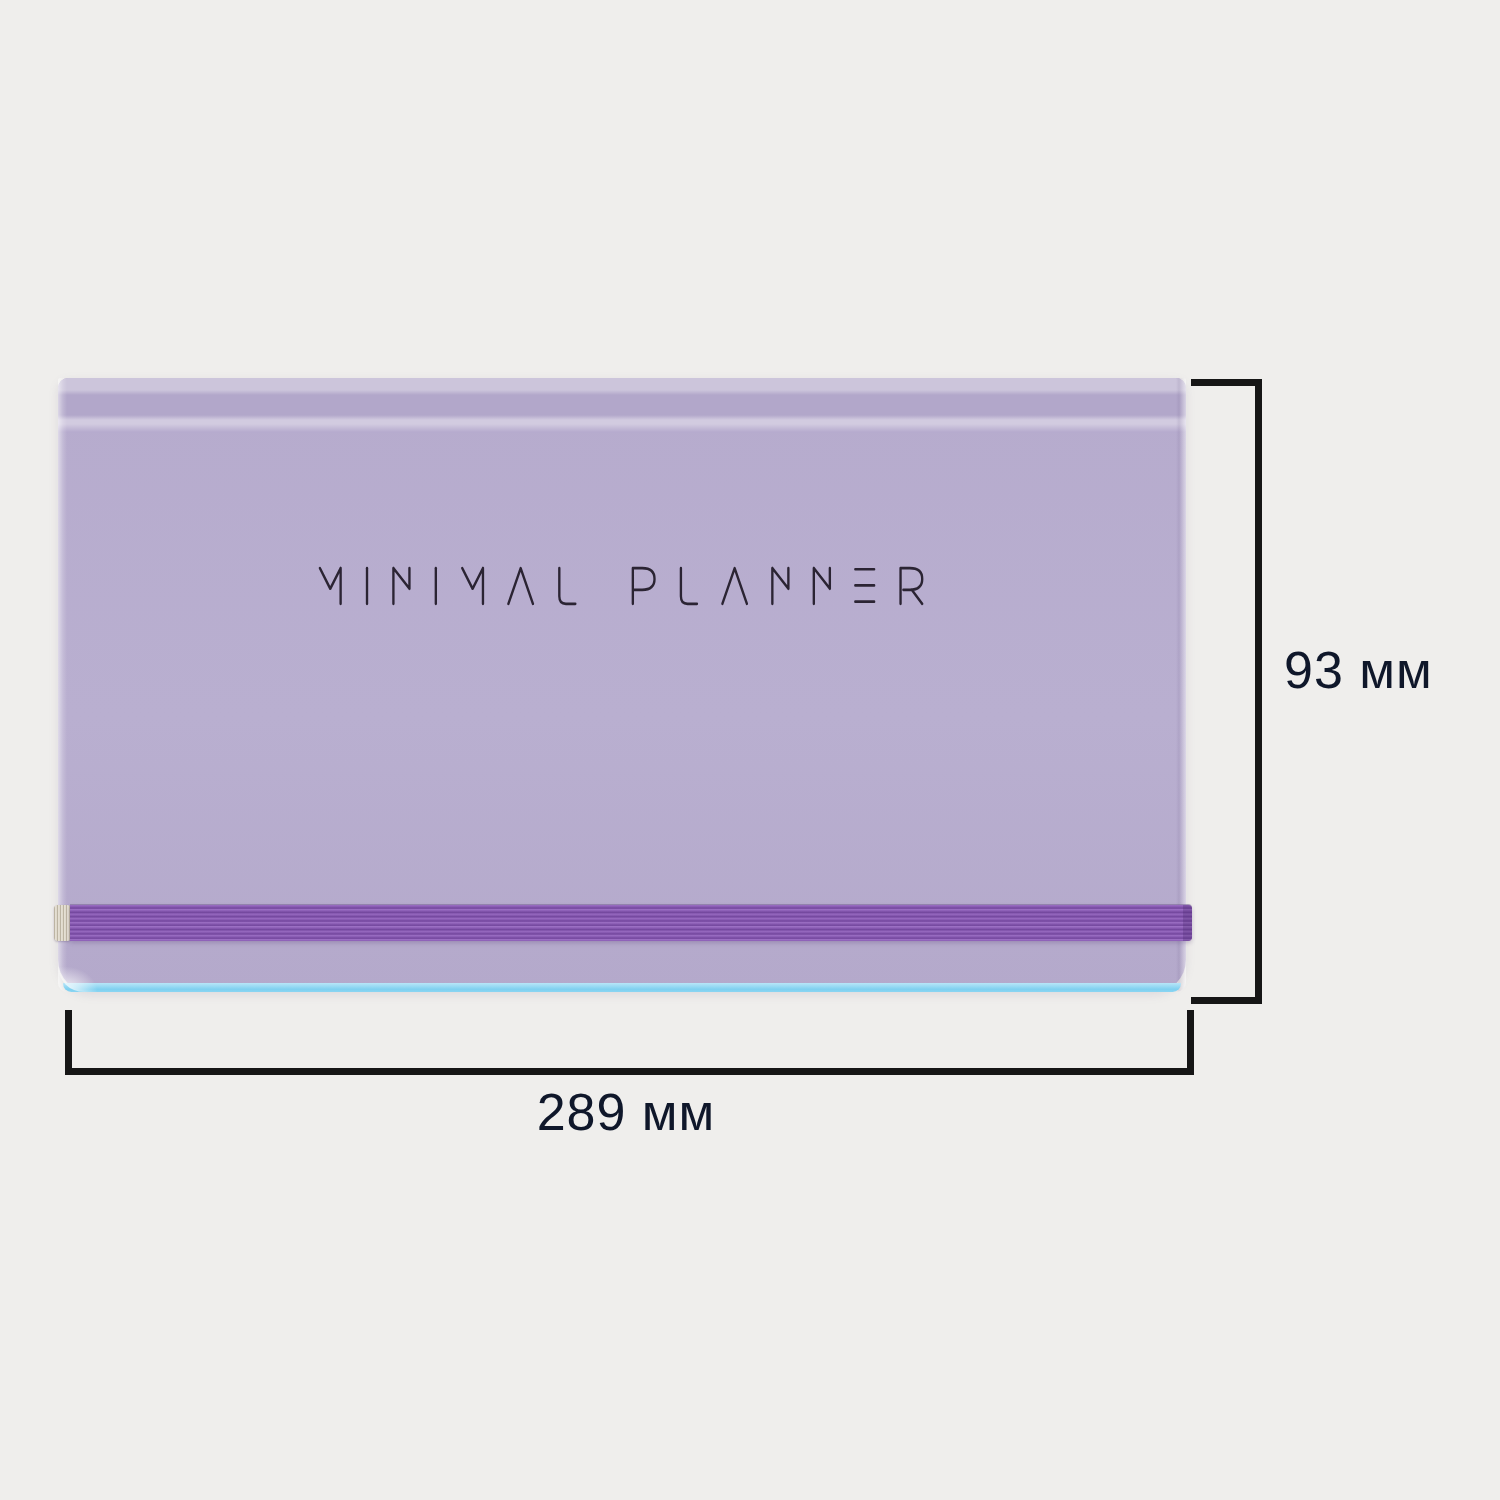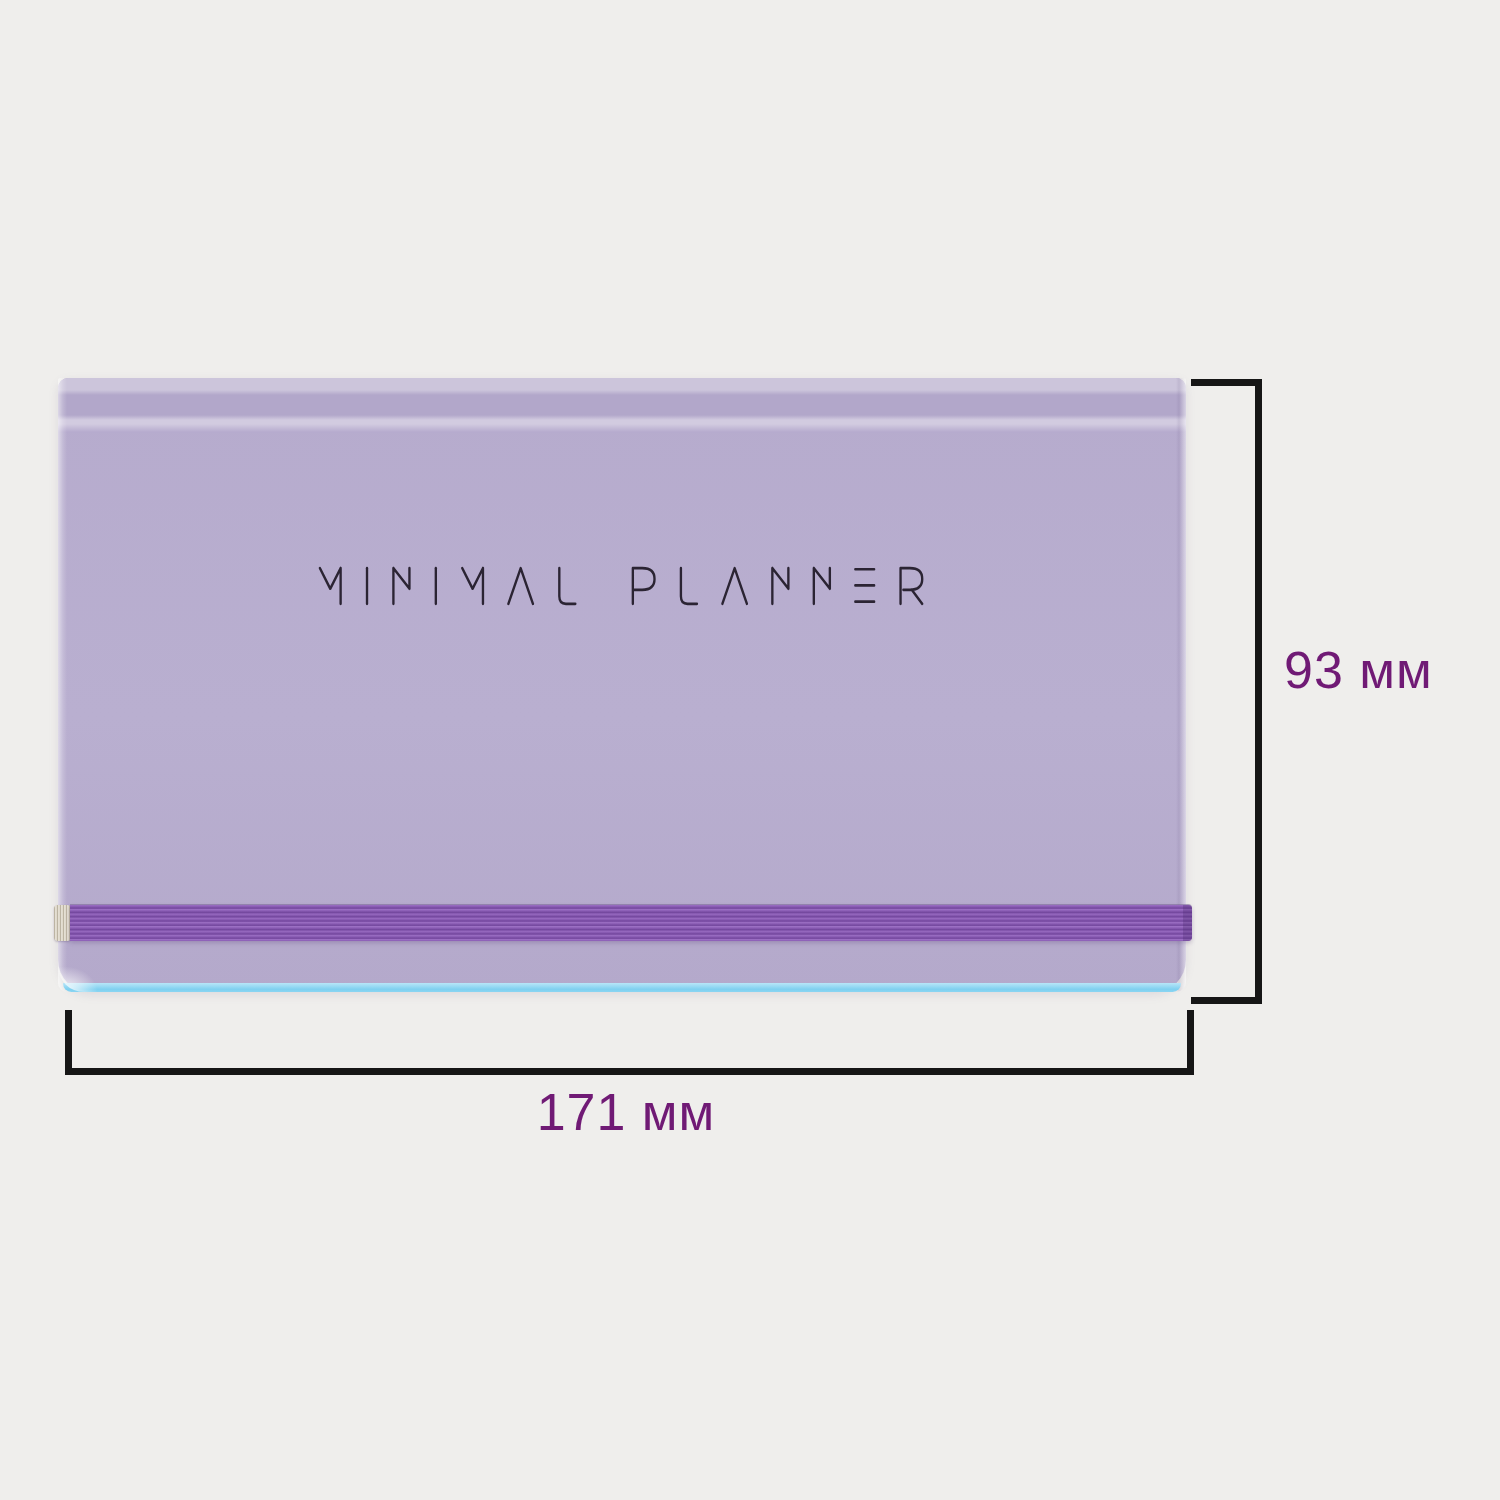--- a/index.html
+++ b/index.html
@@ -81,21 +81,21 @@
     border-right:7px solid #161616;
     border-bottom:7px solid #161616;
   }
   .width-bracket{
     left:65px;top:1010px;width:1115px;height:58px;
     border-left:7px solid #161616;
     border-right:7px solid #161616;
     border-bottom:7px solid #161616;
   }
   .dim-label{
-    font-size:52px;line-height:1.1;letter-spacing:1px;color:#701a75;
+    font-size:52px;line-height:1.1;letter-spacing:1px;color:#0f172a;
     white-space:nowrap;
   }
   .height-label{left:1284px;top:642px;}
   .width-label{left:65px;top:1084px;width:1122px;text-align:center;}
 </style>
 </head>
 <body>
 
 <div class="abs planner">
   <div class="abs top-bands"></div>
@@ -155,13 +155,13 @@
   <div class="abs clasp"></div>
   <div class="abs elastic-band">
     <div class="abs band-end"></div>
   </div>
 </div>
 
 <div class="abs height-bracket"></div>
 <div class="abs dim-label height-label">93 мм</div>
 
 <div class="abs width-bracket"></div>
-<div class="abs dim-label width-label">171 мм</div>
+<div class="abs dim-label width-label">289 мм</div>
 
 </body></html>

